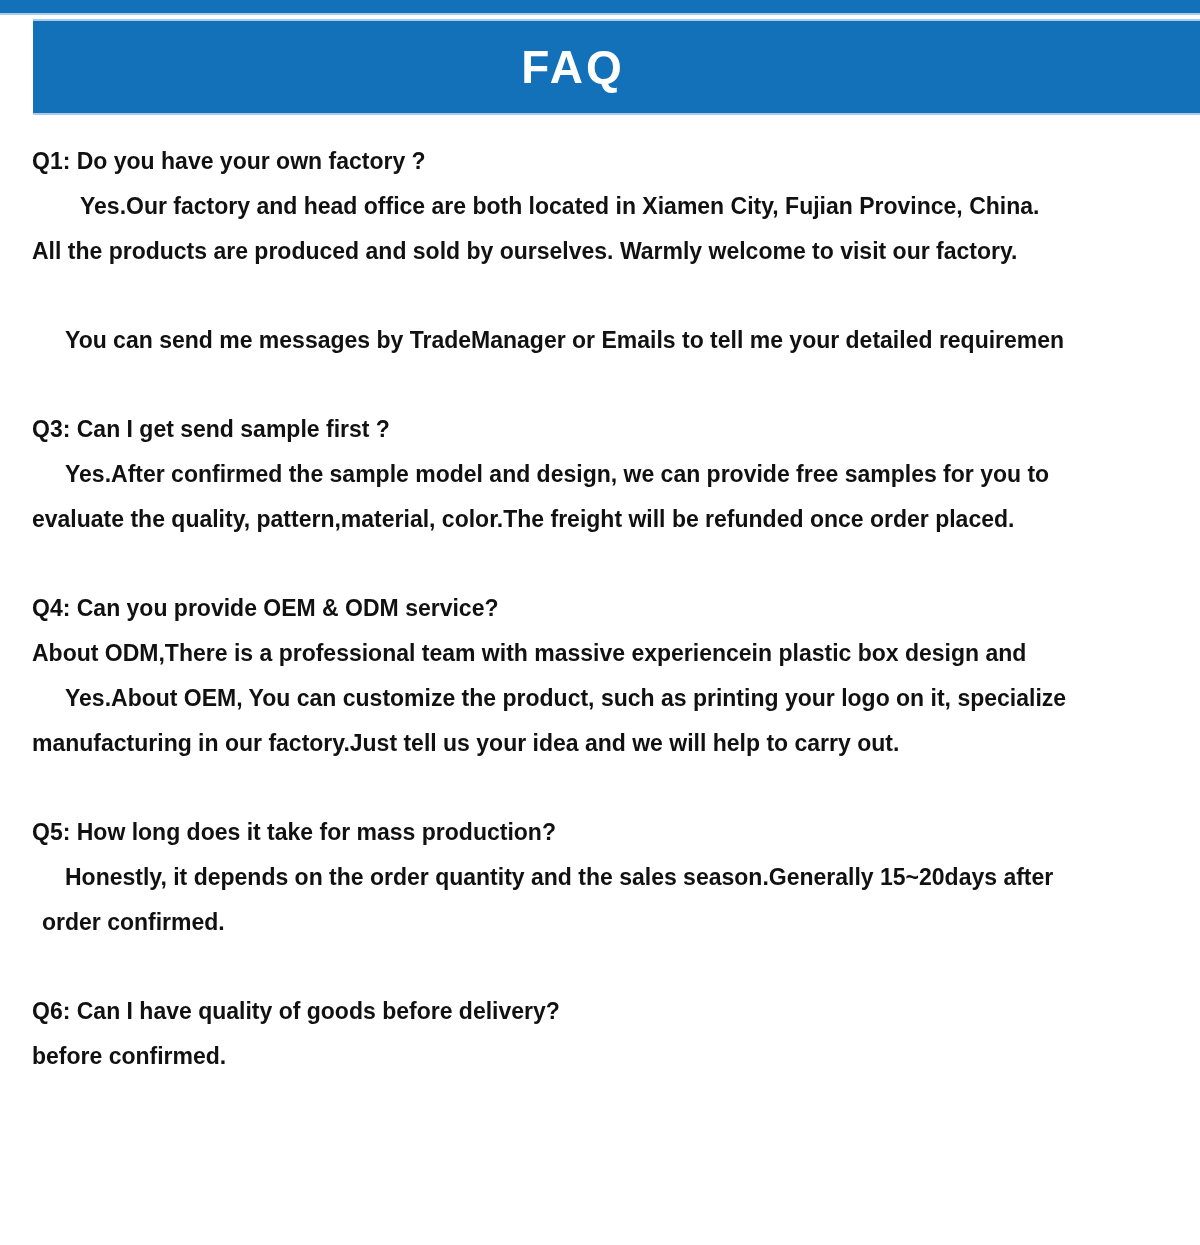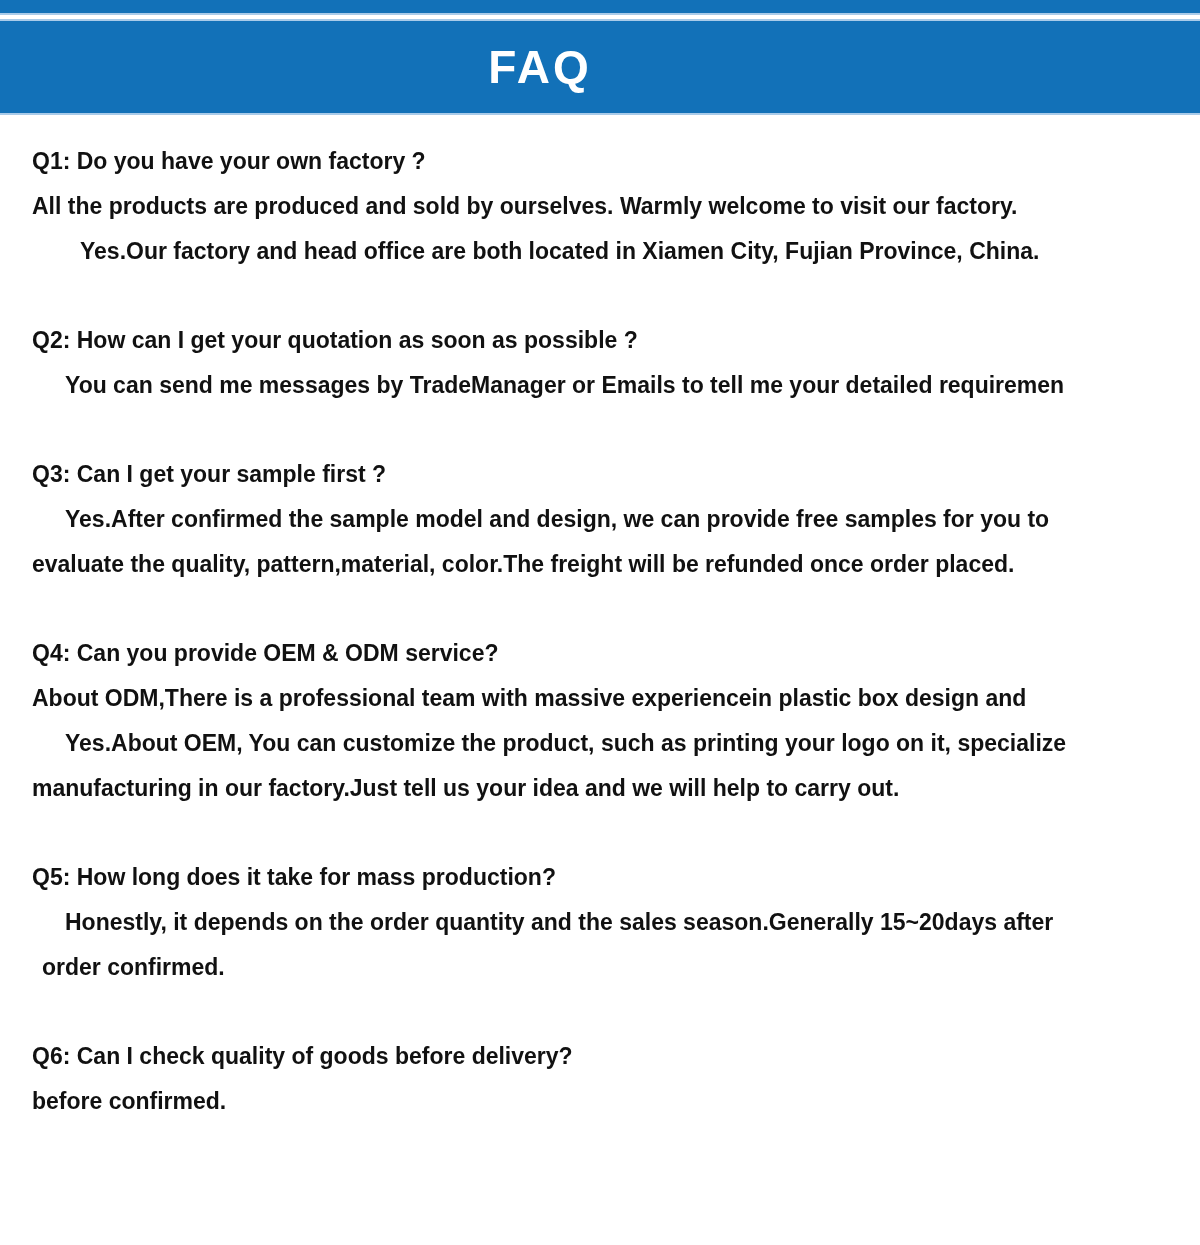--- a/index.html
+++ b/index.html
@@ -24,20 +24,21 @@
     background: #ffffff;
   }
   .banner {
     height: 96px;
     background: #1271b8;
     border-top: 2px solid #a9cbe9;
     border-bottom: 2px solid #a9cbe9;
     box-sizing: border-box;
     display: flex;
     align-items: center;
+    margin-left: 33px;
   }
   .banner-title {
     width: 1080px;
     text-align: center;
     color: #ffffff;
     font-size: 46px;
     font-weight: 700;
     letter-spacing: 3px;
   }
   .content {
@@ -64,46 +65,45 @@
 <div class="banner-gap"></div>
 
 <header class="banner">
   <h1 class="banner-title" style="margin:0;">FAQ</h1>
 </header>
 
 <main class="content">
 
   <section class="faq-item">
     <div class="q">Q1: Do you have your own factory ?</div>
+    <div class="a indent-lg">Yes.Our factory and head office are both located in Xiamen City, Fujian Province, China.</div>
     <div class="a">All the products are produced and sold by ourselves. Warmly welcome to visit our factory.</div>
-    <div class="a indent-lg">Yes.Our factory and head office are both located in Xiamen City, Fujian Province, China.</div>
   </section>
 
   <section class="faq-item">
-    <div class="q">Q2: How can I get your quotation as soon as possible ?</div>
     <div class="a indent-md">You can send me messages by TradeManager or Emails to tell me your detailed requiremen</div>
   </section>
 
   <section class="faq-item">
-    <div class="q">Q3: Can I get your sample first ?</div>
+    <div class="q">Q3: Can I get send sample first ?</div>
     <div class="a indent-md">Yes.After confirmed the sample model and design, we can provide free samples for you to</div>
     <div class="a">evaluate the quality, pattern,material, color.The freight will be refunded once order placed.</div>
   </section>
 
   <section class="faq-item">
     <div class="q">Q4: Can you provide OEM &amp; ODM service?</div>
     <div class="a">About ODM,There is a professional team with massive experiencein plastic box design and</div>
     <div class="a indent-md">Yes.About OEM, You can customize the product, such as printing your logo on it, specialize</div>
     <div class="a">manufacturing in our factory.Just tell us your idea and we will help to carry out.</div>
   </section>
 
   <section class="faq-item">
     <div class="q">Q5: How long does it take for mass production?</div>
     <div class="a indent-md">Honestly, it depends on the order quantity and the sales season.Generally 15~20days after</div>
     <div class="a indent-sm">order confirmed.</div>
   </section>
 
   <section class="faq-item">
-    <div class="q">Q6: Can I check quality of goods before delivery?</div>
+    <div class="q">Q6: Can I have quality of goods before delivery?</div>
     <div class="a">before confirmed.</div>
   </section>
 
 </main>
 
 </body></html>

